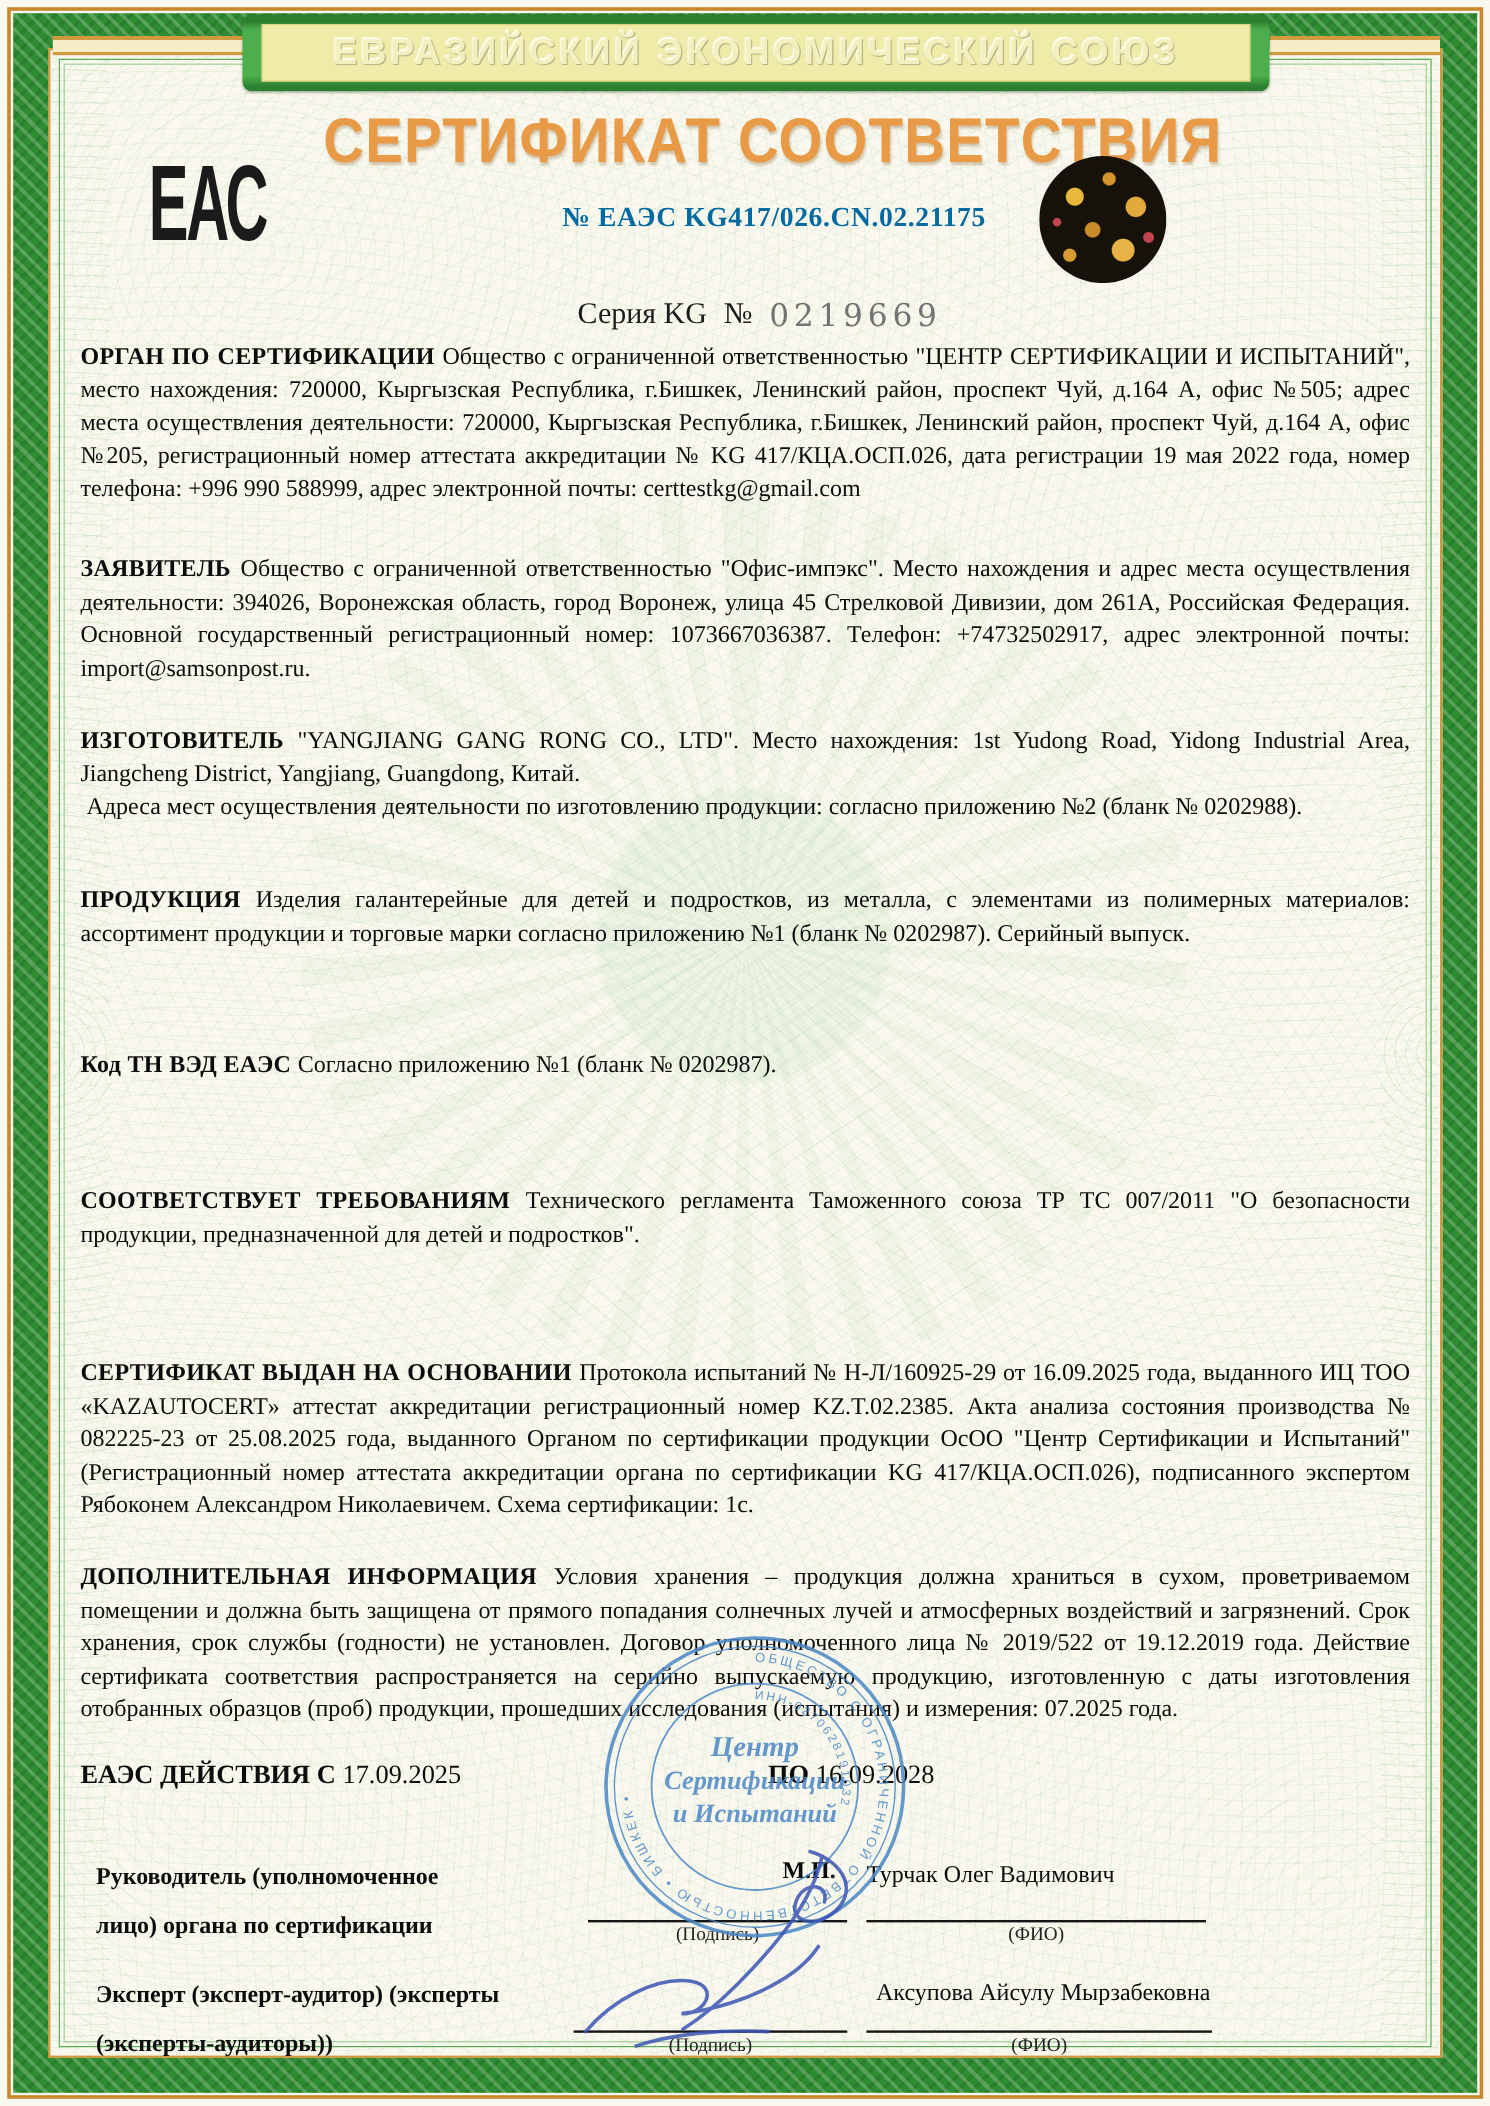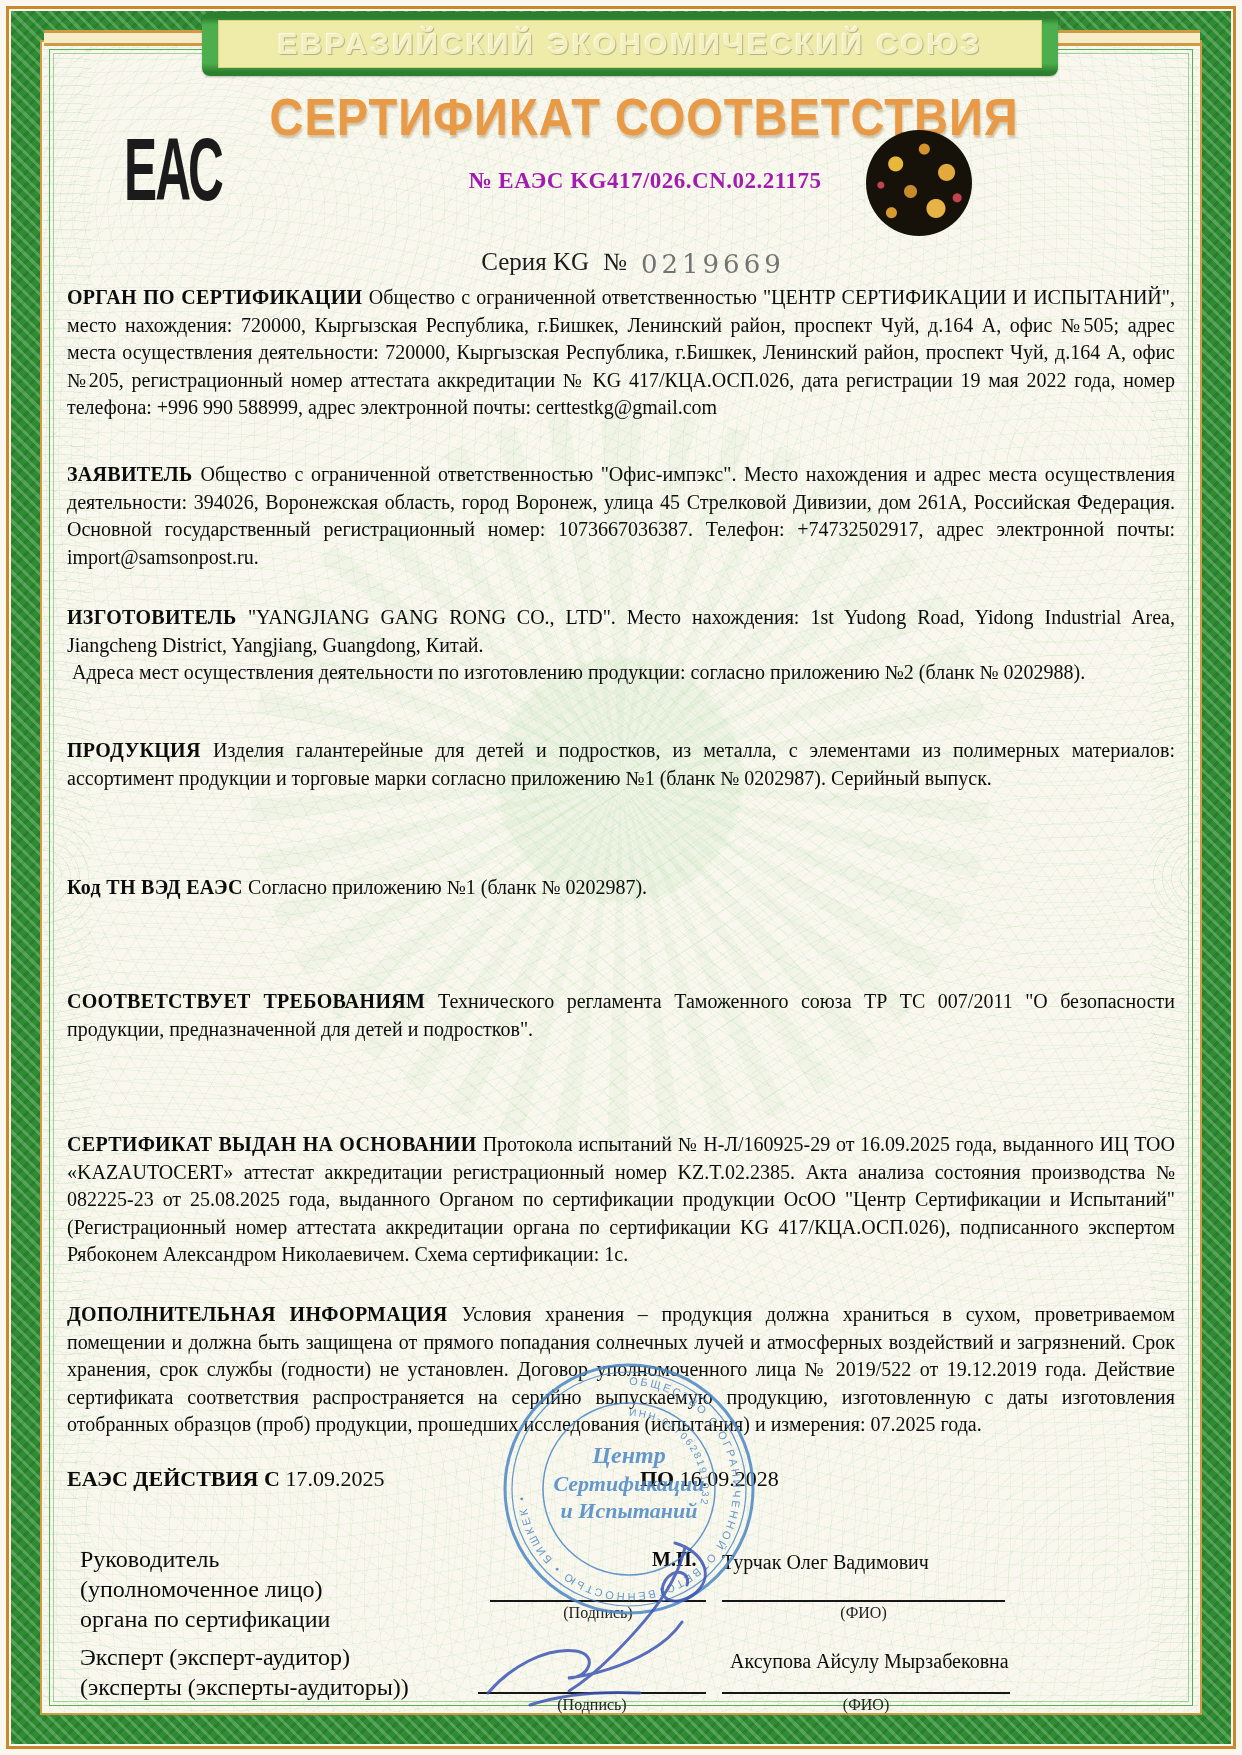--- a/index.html
+++ b/index.html
@@ -44,21 +44,21 @@
       color:#f3efbe;white-space:nowrap;
       text-shadow:1px 1px 0 #b9b488,-1px -1px 1px #fffef2,0 0 2px rgba(175,170,115,.55);text-align:right;}
   .eac{position:absolute;left:124px;top:114px;width:90px;height:104px;
       font-family:"Liberation Sans",sans-serif;font-weight:bold;font-size:80px;line-height:100px;
       color:#1b1b1b;letter-spacing:-3px;transform:scale(.62,1.12);transform-origin:left top;}
   .title{position:absolute;left:0;right:0;top:86px;padding-left:46px;text-align:center;
       font-family:"Liberation Sans",sans-serif;font-weight:bold;font-size:47px;letter-spacing:1px;
       color:#e89a46;transform:scaleY(1.12);transform-origin:center top;
       text-shadow:1px 2px 2px rgba(120,80,30,.30);white-space:nowrap;}
   .certno{position:absolute;left:0;right:0;top:168px;padding-left:48px;text-align:center;
-      font-weight:bold;font-size:23px;letter-spacing:.5px;color:#a21caf;}
+      font-weight:bold;font-size:23px;letter-spacing:.5px;color:#0369a1;}
   .flower{position:absolute;left:866px;top:130px;width:106px;height:106px;border-radius:50%;
       background:
         radial-gradient(circle at 28% 32%,#e8b83a 0 7px,rgba(0,0,0,0) 8px),
         radial-gradient(circle at 55% 18%,#d4932b 0 5px,rgba(0,0,0,0) 6px),
         radial-gradient(circle at 76% 40%,#e3a93c 0 8px,rgba(0,0,0,0) 9px),
         radial-gradient(circle at 42% 58%,#c88b2a 0 6px,rgba(0,0,0,0) 7px),
         radial-gradient(circle at 66% 74%,#e8b346 0 9px,rgba(0,0,0,0) 10px),
         radial-gradient(circle at 24% 78%,#d79a30 0 5px,rgba(0,0,0,0) 6px),
         radial-gradient(circle at 86% 64%,#c2444f 0 4px,rgba(0,0,0,0) 5px),
         radial-gradient(circle at 14% 52%,#c2444f 0 3px,rgba(0,0,0,0) 4px),
@@ -69,21 +69,21 @@
   .series-number{font-family:"DejaVu Serif",serif;font-size:26px;letter-spacing:4px;color:#737373;
       position:relative;top:3px;}
   
   .para{position:absolute;left:67px;width:1108px;font-size:20px;line-height:27.5px;text-align:justify;}
   .para b{letter-spacing:.3px;font-family:Liberation Serif, serif;}
   .para b::after{content:" ";}
   .para .sub{text-align:left;text-indent:5px;}
   .validity{position:absolute;font-size:22px;white-space:nowrap;}
   .validity b::after{content:" ";}
   
-  .sig-label{position:absolute;font-weight:normal;font-size:24px;line-height:30px;}
+  .sig-label{position:absolute;font-weight:bold;font-size:20px;line-height:41px;}
   .name{position:absolute;font-size:20px;white-space:nowrap;}
   .mp{position:absolute;left:652px;top:1548px;font-weight:bold;font-size:20px;}
   .sigline{position:absolute;height:0;border-bottom:2px solid #161616;}
   .caption{position:absolute;font-size:16px;color:#222;text-align:center;}
   .stamp{position:absolute;left:498px;top:1358px;width:262px;height:262px;opacity:.85;pointer-events:none;}
   .sigs{position:absolute;left:460px;top:1535px;width:440px;height:185px;pointer-events:none;}
 </style>
 </head>
 <body>
 

